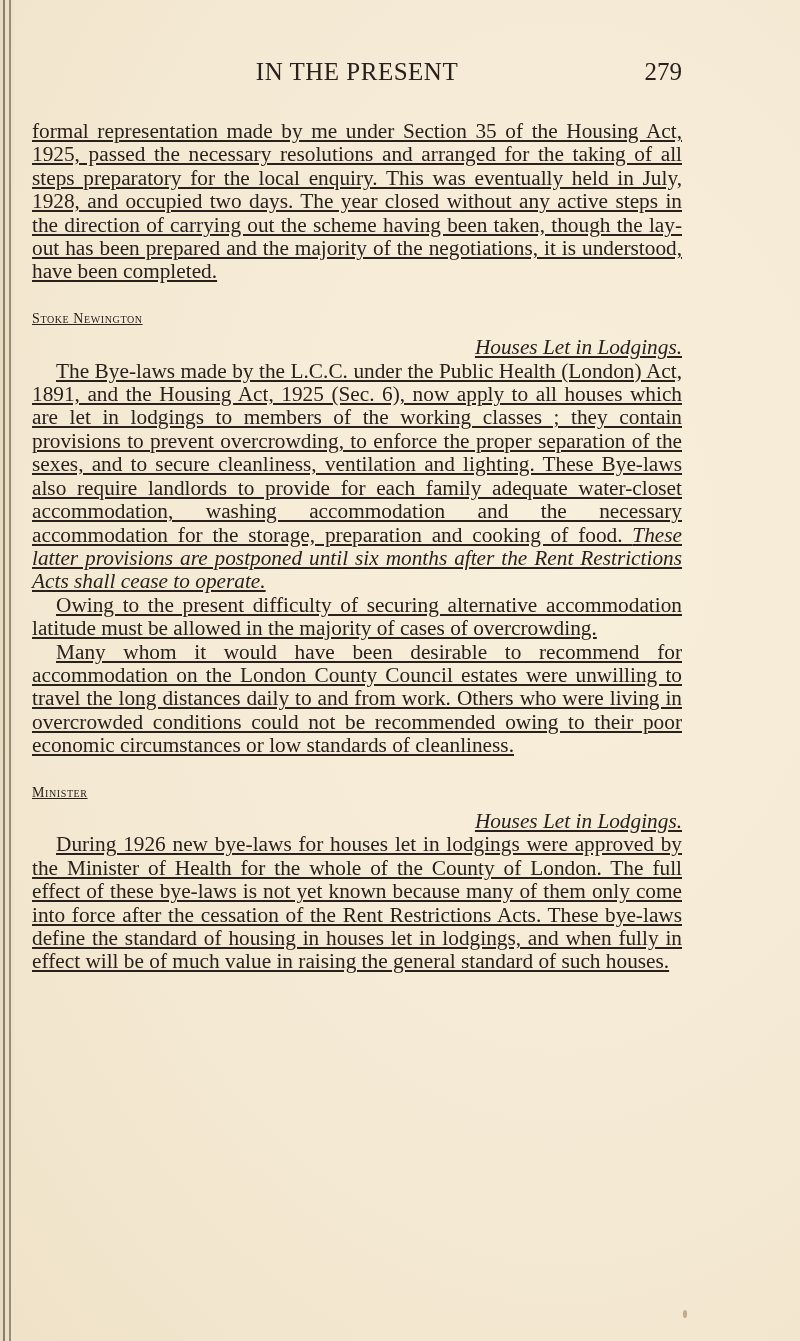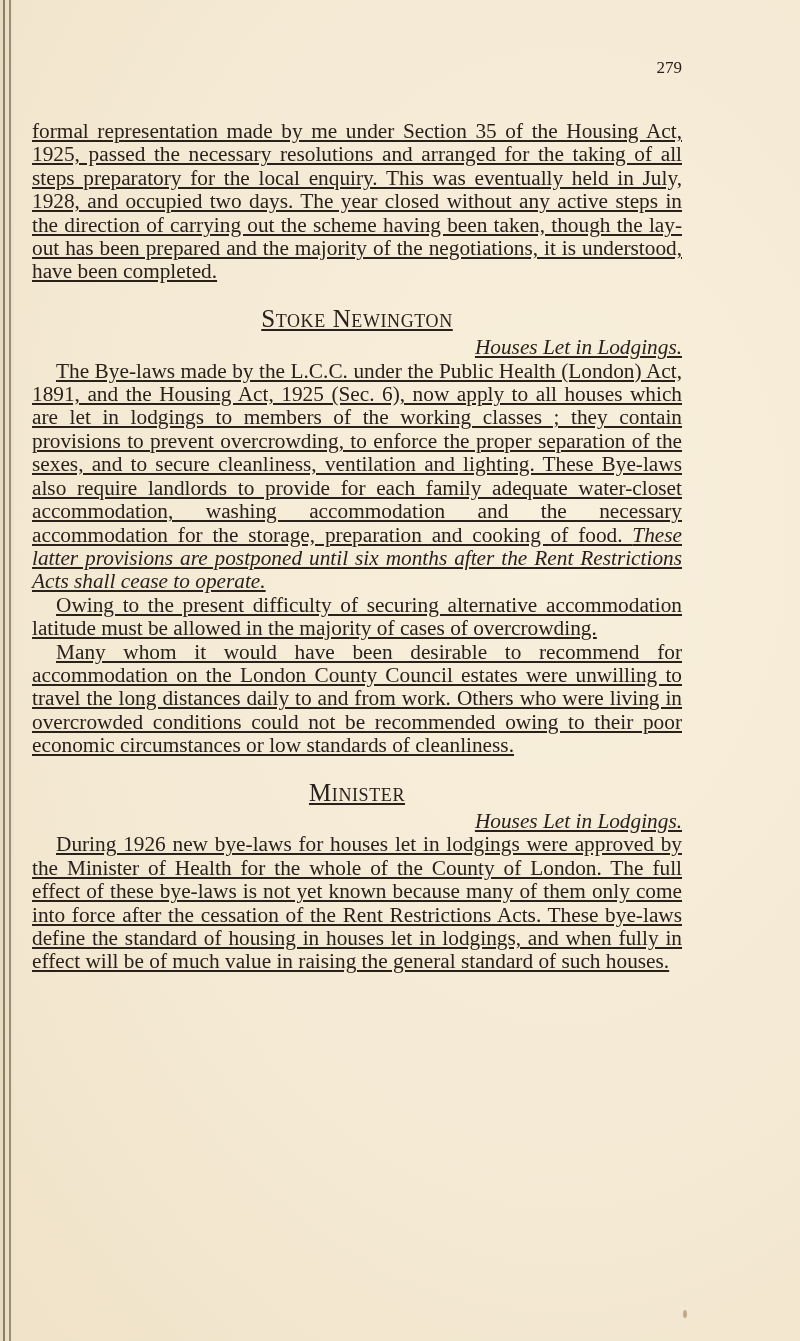--- a/index.html
+++ b/index.html
@@ -52,44 +52,44 @@
       right: 0;
       text-align: center;
       font-size: 25px;
       letter-spacing: 0.5px;
       top: 10px;
     }
     .page-number {
       position: absolute;
       right: 0;
       top: 10px;
-      font-size: 17px;
+      font-size: 25px;
     }
 
     .text-block {
       position: absolute;
       top: 120px;
       left: 32px;
       width: 650px;
       font-size: 21.3px;
       line-height: 23.4px;
       text-align: justify;
       hyphens: none;
       text-decoration: underline;
     }
     .text-block p {
       margin: 0;
     }
     .indent {
       text-indent: 24px;
     }
     .section-heading {
-      text-align: center;
+      text-align: left;
       font-variant: small-caps;
-      font-size: 25px;
+      font-size: 14px;
       letter-spacing: 0.6px;
       margin: 23px 0 6px 0 !important;
     }
     .subheading {
       font-style: italic;
       text-align: right;
       margin-top: 2px !important;
     }
     .italic {
       font-style: italic;
@@ -112,20 +112,21 @@
 <body>
 
 <div class="page">
 
   <div class="binding-edge">
     <div class="binding-line l1"></div>
     <div class="binding-line l2"></div>
   </div>
 
   <div class="running-head">
+    <div class="running-title">IN THE PRESENT</div>
     <div class="page-number">279</div>
   </div>
 
   <div class="text-block">
 
     <p class="last-line">formal representation made by me under Section 35 of the Housing Act, 1925, passed the necessary resolutions and arranged for the taking of all steps preparatory for the local enquiry. This was eventually held in July, 1928, and occupied two days. The year closed without any active steps in the direction of carrying out the scheme having been taken, though the lay-out has been prepared and the majority of the negotiations, it is understood, have been completed.</p>
 
     <p class="section-heading">Stoke Newington</p>
 
     <p class="subheading">Houses Let in Lodgings.</p>

